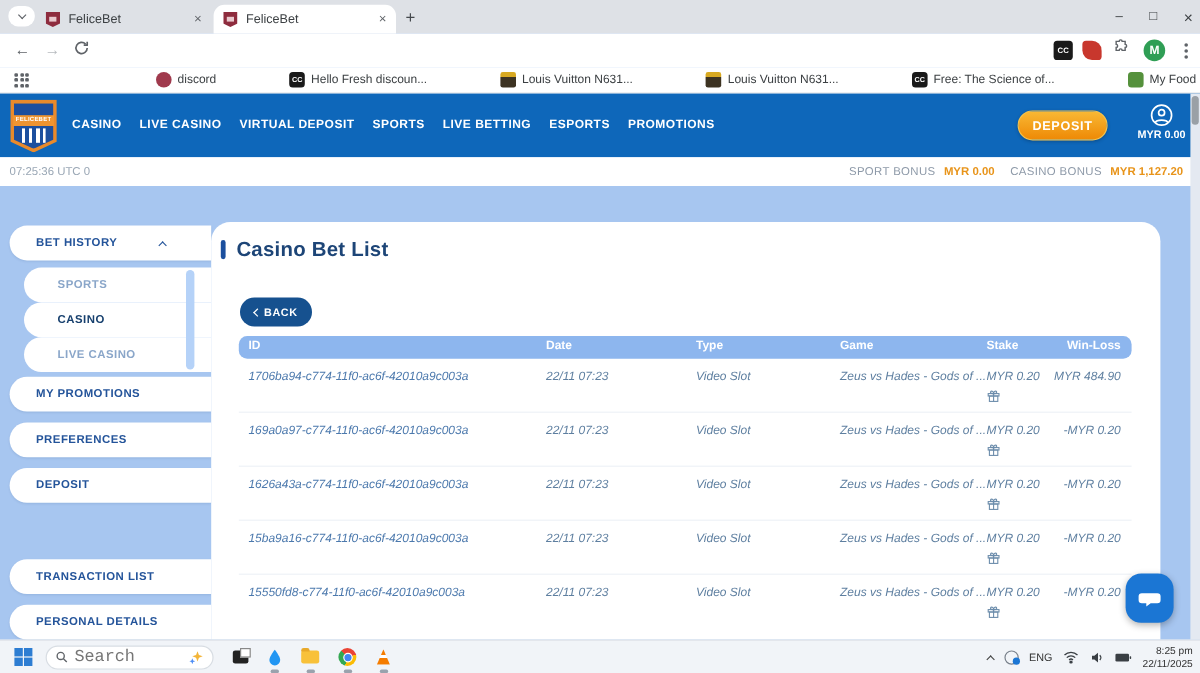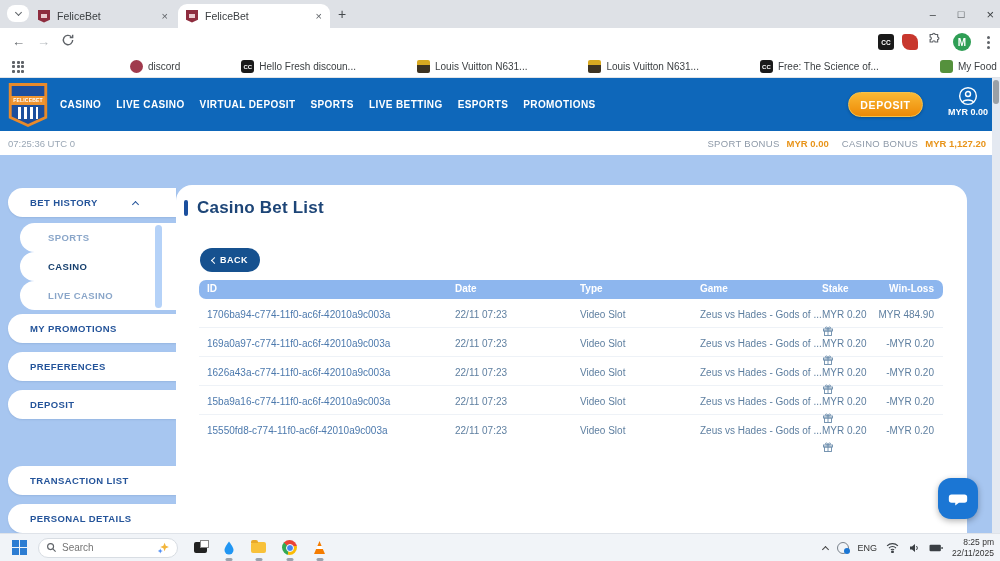--- a/index.html
+++ b/index.html
@@ -83,36 +83,36 @@
   .bettable { position:absolute; left:23px; top:95px; width:744px; }
   .thead { position:relative; height:19px; background:#8db6ee; border-radius:7px; }
   .thead .cell { color:#fff; font-weight:600; top:3px; }
   .cell { position:absolute; font-size:10px; }
   .c-id { left:8px; }
   .c-date { left:256px; }
   .c-type { left:381px; }
   .c-game { left:501px; }
   .c-stake { left:623px; }
   .c-win { left:650px; width:85px; text-align:right; }
-  .trow { position:relative; height:29px; border-bottom:1px solid #eef2f7; }
+  .trow { position:relative; height:45px; border-bottom:1px solid #eef2f7;font-style:italic; }
   .trow .cell { top:10px; color:#5e7fa0; }
   .trow .c-id { color:#4c79ad; }
   .gift { position:absolute; left:623px; top:24px; }
 
   .chatbtn { position:absolute; left:938px; top:323px; width:40px; height:41px; border-radius:13px; background:#1b76d4; display:flex; align-items:center; justify-content:center; box-shadow:0 2px 6px rgba(0,0,0,.3); }
 
   .scrollbar { position:absolute; right:0; top:78px; width:8px; bottom:28px; background:#e4e9f1; }
   .scrollthumb { position:absolute; left:1px; right:1px; top:2px; height:24px; background:#9aa0a6; border-radius:4px; }
 
   
   .taskbar { position:absolute; bottom:0; left:0; right:0; height:28px; background:#f1f4f8; border-top:1px solid #dfe3e9; display:flex; align-items:center; }
   .startbtn { display:grid; grid-template-columns:7px 7px; grid-gap:1px; margin-left:12px; }
   .startbtn i { width:7px; height:7px; background:#2d7dd2; }
   .searchpill { margin-left:11px; width:140px; height:20px; background:#fff; border:1px solid #d8dde3; border-radius:10px; display:flex; align-items:center; padding:0 7px; }
-  .searchpill input { border:none; outline:none; width:80px; font-size:10px; color:#555; background:transparent; font-family:Liberation Sans, sans-serif; }
+  .searchpill input { border:none; outline:none; width:80px; font-size:14px; color:#555; background:transparent; font-family:Liberation Mono, monospace; }
   .tbicon { margin-left:16px; position:relative; height:28px; display:flex; align-items:center; }
   .running::after { content:""; position:absolute; bottom:1px; left:50%; transform:translateX(-50%); width:7px; height:2.5px; border-radius:2px; background:#9aa2ad; }
   .taskview { width:13px; height:11px; background:#222; border-radius:2px; position:relative; }
   .taskview::after { content:""; position:absolute; right:-2px; top:-2px; width:7px; height:6px; background:#fff; border:1px solid #888; }
   .folder { width:15px; height:11px; background:#f8c13a; border-radius:2px; position:relative; }
   .folder::before { content:""; position:absolute; top:-2px; left:0; width:7px; height:3px; background:#e8a92a; border-radius:2px 2px 0 0; }
   .chrome { width:15px; height:15px; border-radius:50%; background:conic-gradient(from -45deg,#ea4335 0 120deg,#fbbc05 0 240deg,#34a853 0 360deg); position:relative; }
   .chrome::after { content:""; position:absolute; inset:3.5px; background:#4285f4; border-radius:50%; border:1.5px solid #fff; }
   .vlc { width:13px; height:13px; clip-path:polygon(50% 0,92% 100%,8% 100%); background:linear-gradient(180deg,#f57c00 0 38%,#fff 38% 58%,#f57c00 58% 100%); }
   .tray { margin-left:auto; display:flex; align-items:center; gap:9px; margin-right:6px; }

